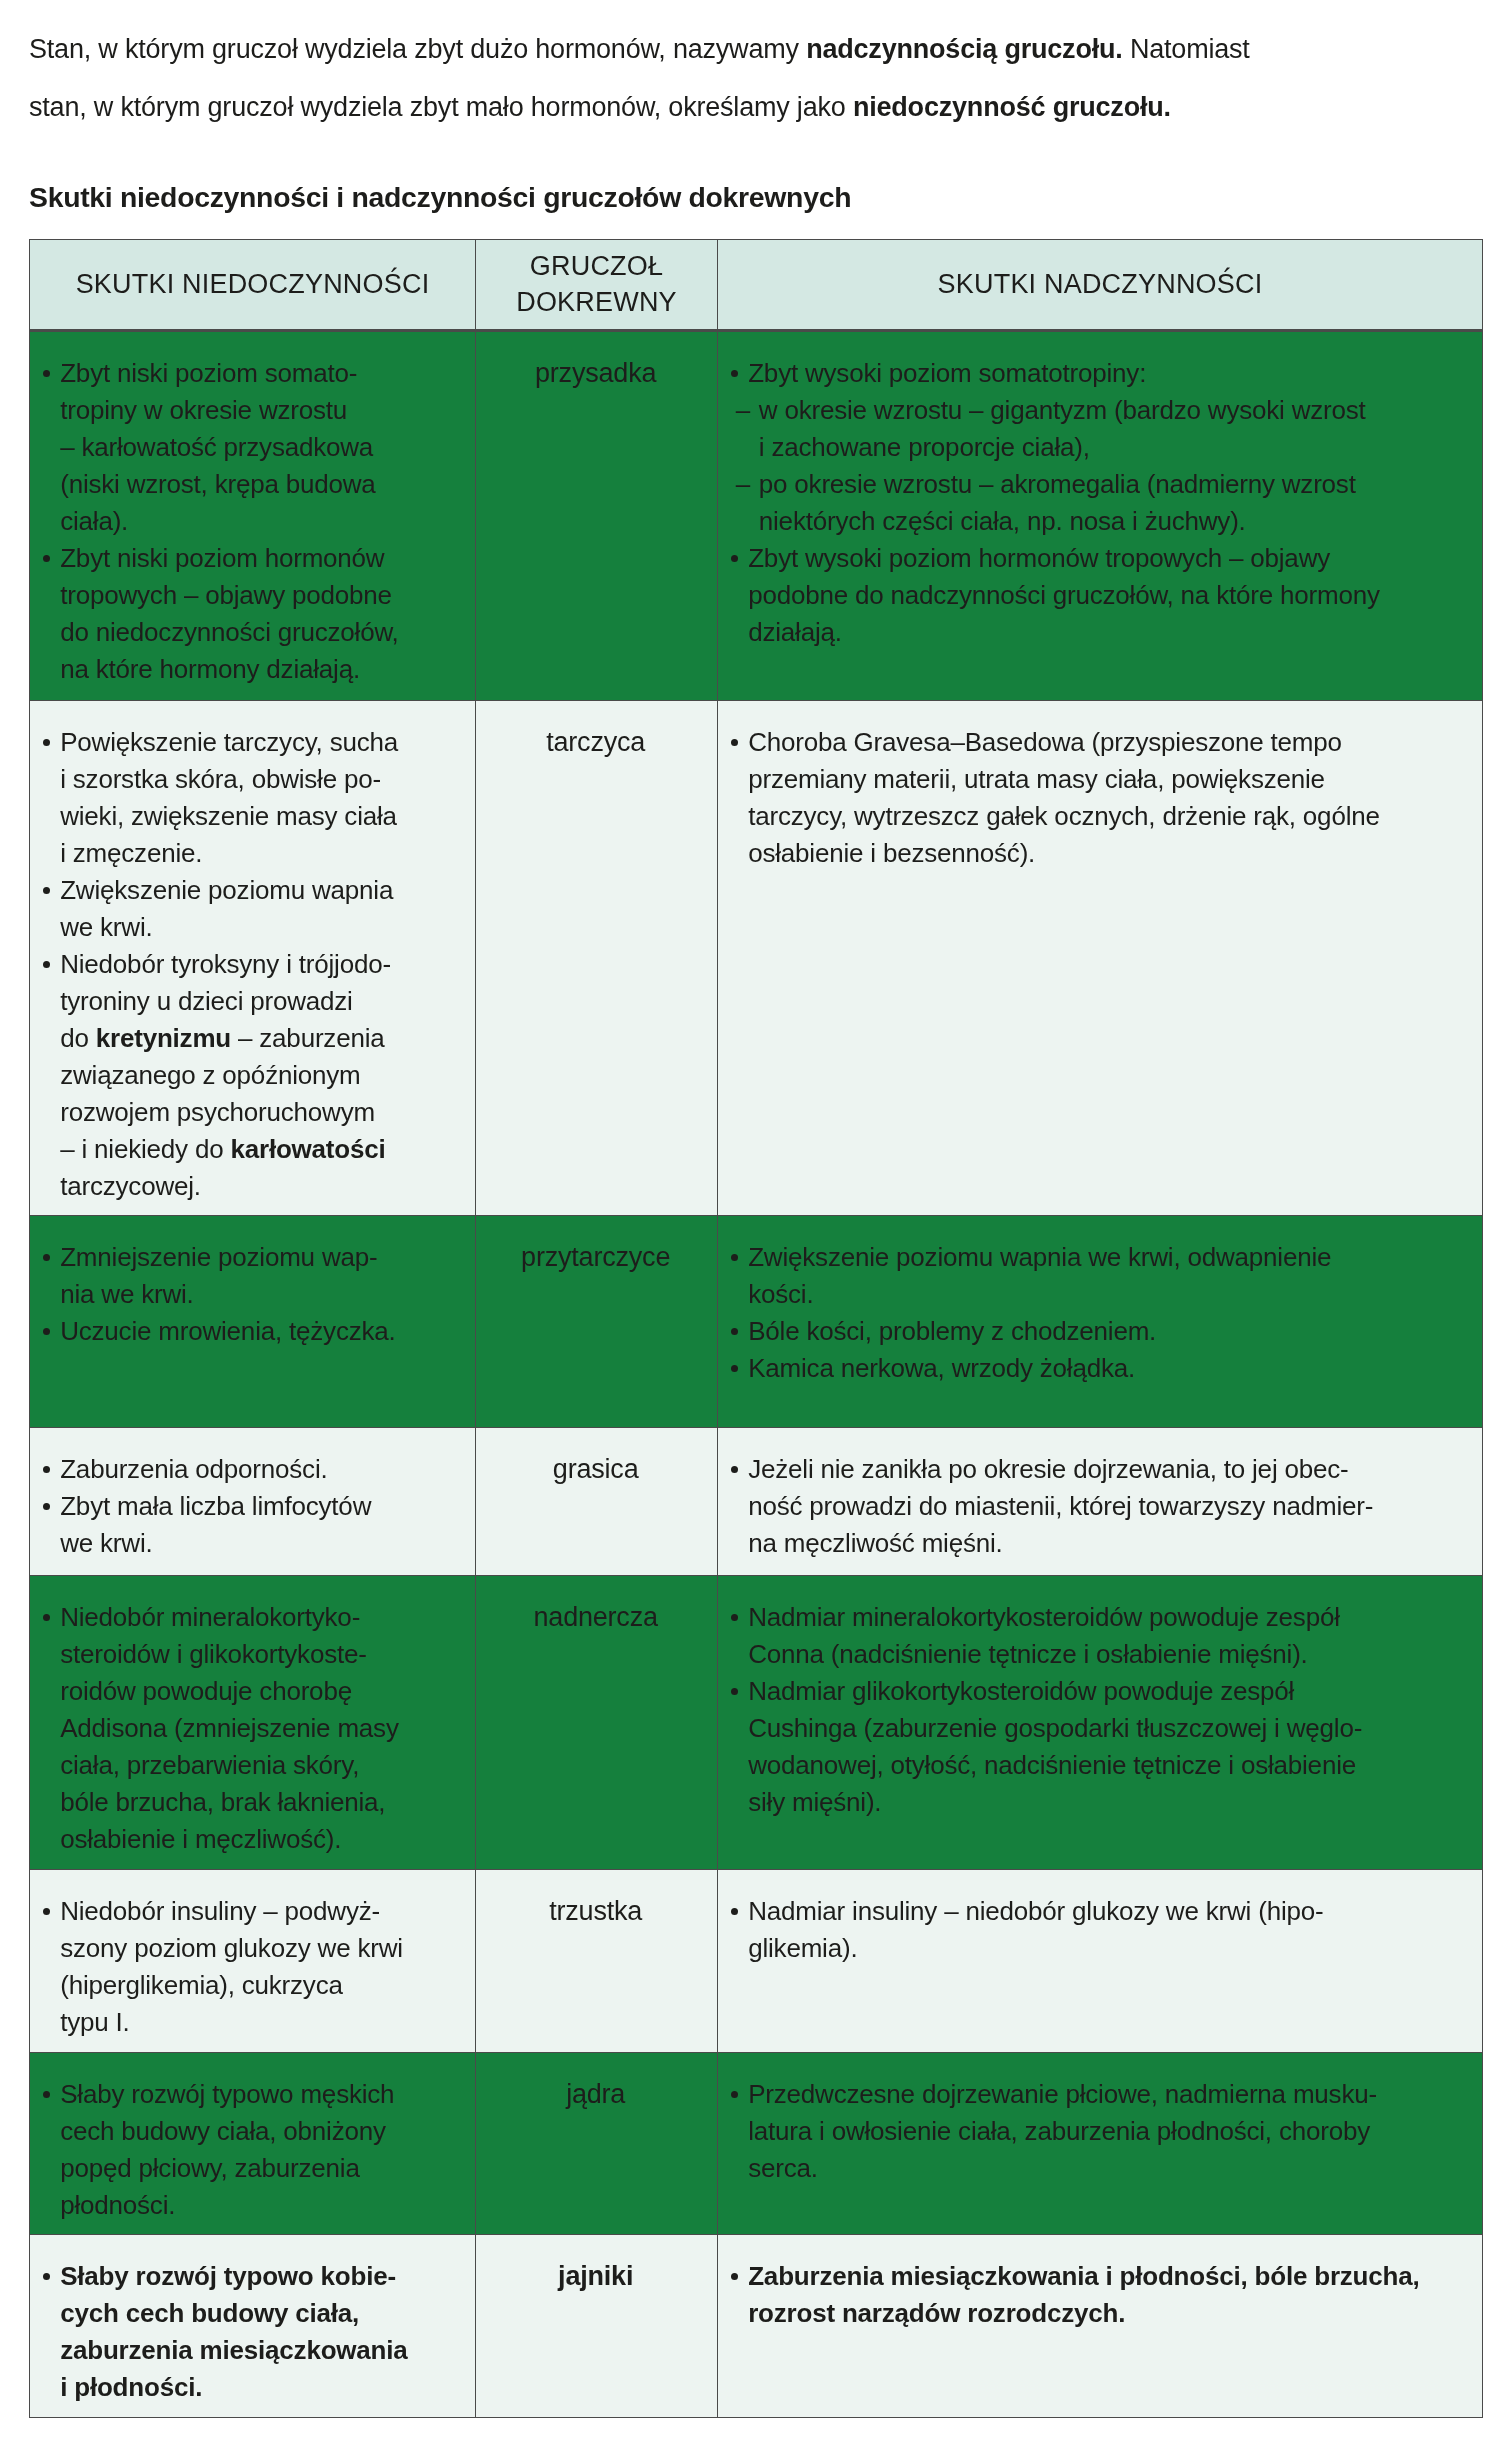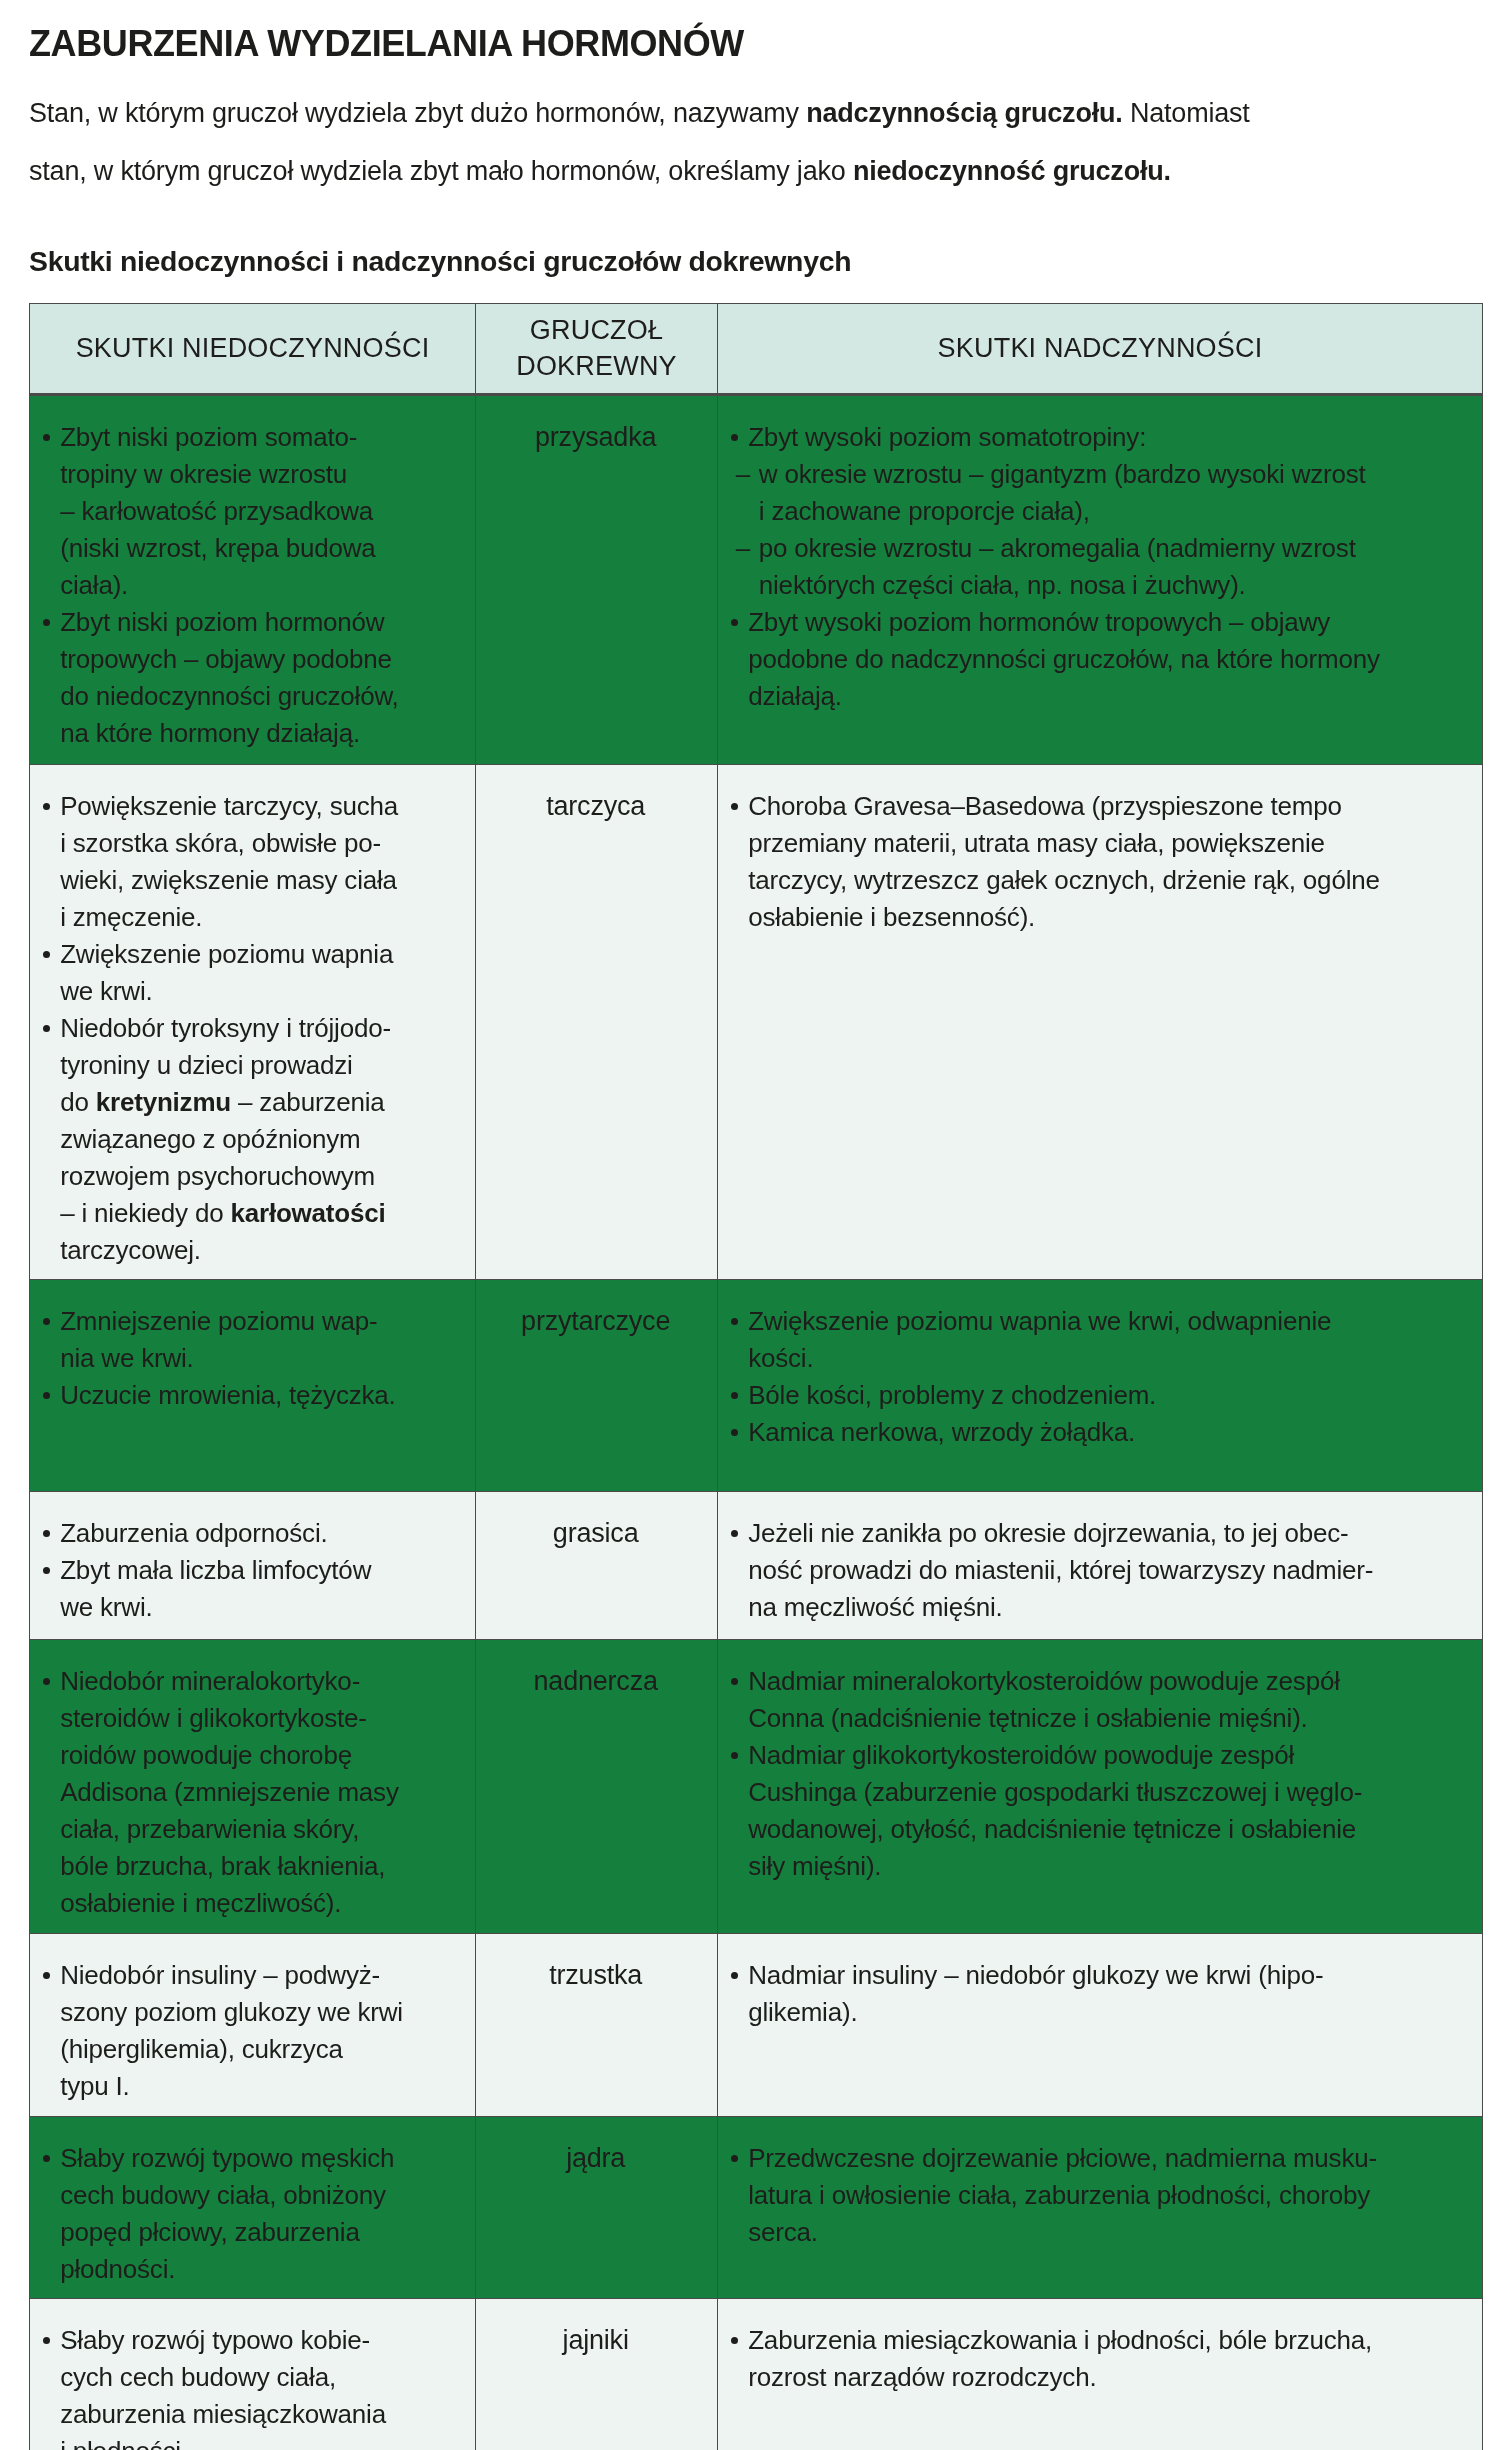--- a/index.html
+++ b/index.html
@@ -48,37 +48,36 @@
   tbody tr.shaded td{background:var(--row-shade-bg);}
   td.gland-cell{text-align:center;font-size:27px;}
   
   tbody tr:nth-child(1) td{height:370px;}
   tbody tr:nth-child(2) td{height:515px;}
   tbody tr:nth-child(3) td{height:212px;}
   tbody tr:nth-child(4) td{height:148px;}
   tbody tr:nth-child(5) td{height:287px;}
   tbody tr:nth-child(6) td{height:177px;}
   tbody tr:nth-child(7) td{height:180px;}
-  tbody tr:nth-child(8) td{height:178px;}
+  tbody tr:nth-child(8) td{height:178px;font-weight:bold;}
   .bullet{display:flex;}
   .bullet.sub{margin-left:7.1px;}
   .dot-marker{flex:0 0 19.5px;position:relative;}
   .dot-marker::after{
     content:"";position:absolute;left:2.7px;top:15px;width:7.1px;height:7.1px;
     border-radius:50%;background:var(--text);
   }
   .dash-marker{flex:0 0 23px;}
   .bullet-text{flex:1;white-space:pre-line;}
   strong{font-weight:700;}
 </style>
 </head>
 <body>
 
 <div class="page">
-  <h1 class="title">ZABURZENIA WYDZIELANIA HORMONÓW</h1>
   <p class="intro">Stan, w którym gruczoł wydziela zbyt dużo hormonów, nazywamy <strong>nadczynnością gruczołu.</strong> Natomiast
 stan, w którym gruczoł wydziela zbyt mało hormonów, określamy jako <strong>niedoczynność gruczołu.</strong></p>
   <h2 class="section-heading">Skutki niedoczynności i nadczynności gruczołów dokrewnych</h2>
 
   <table class="gland-table">
     <colgroup>
       <col style="width:446px">
       <col style="width:242px">
       <col style="width:765px">
     </colgroup>

